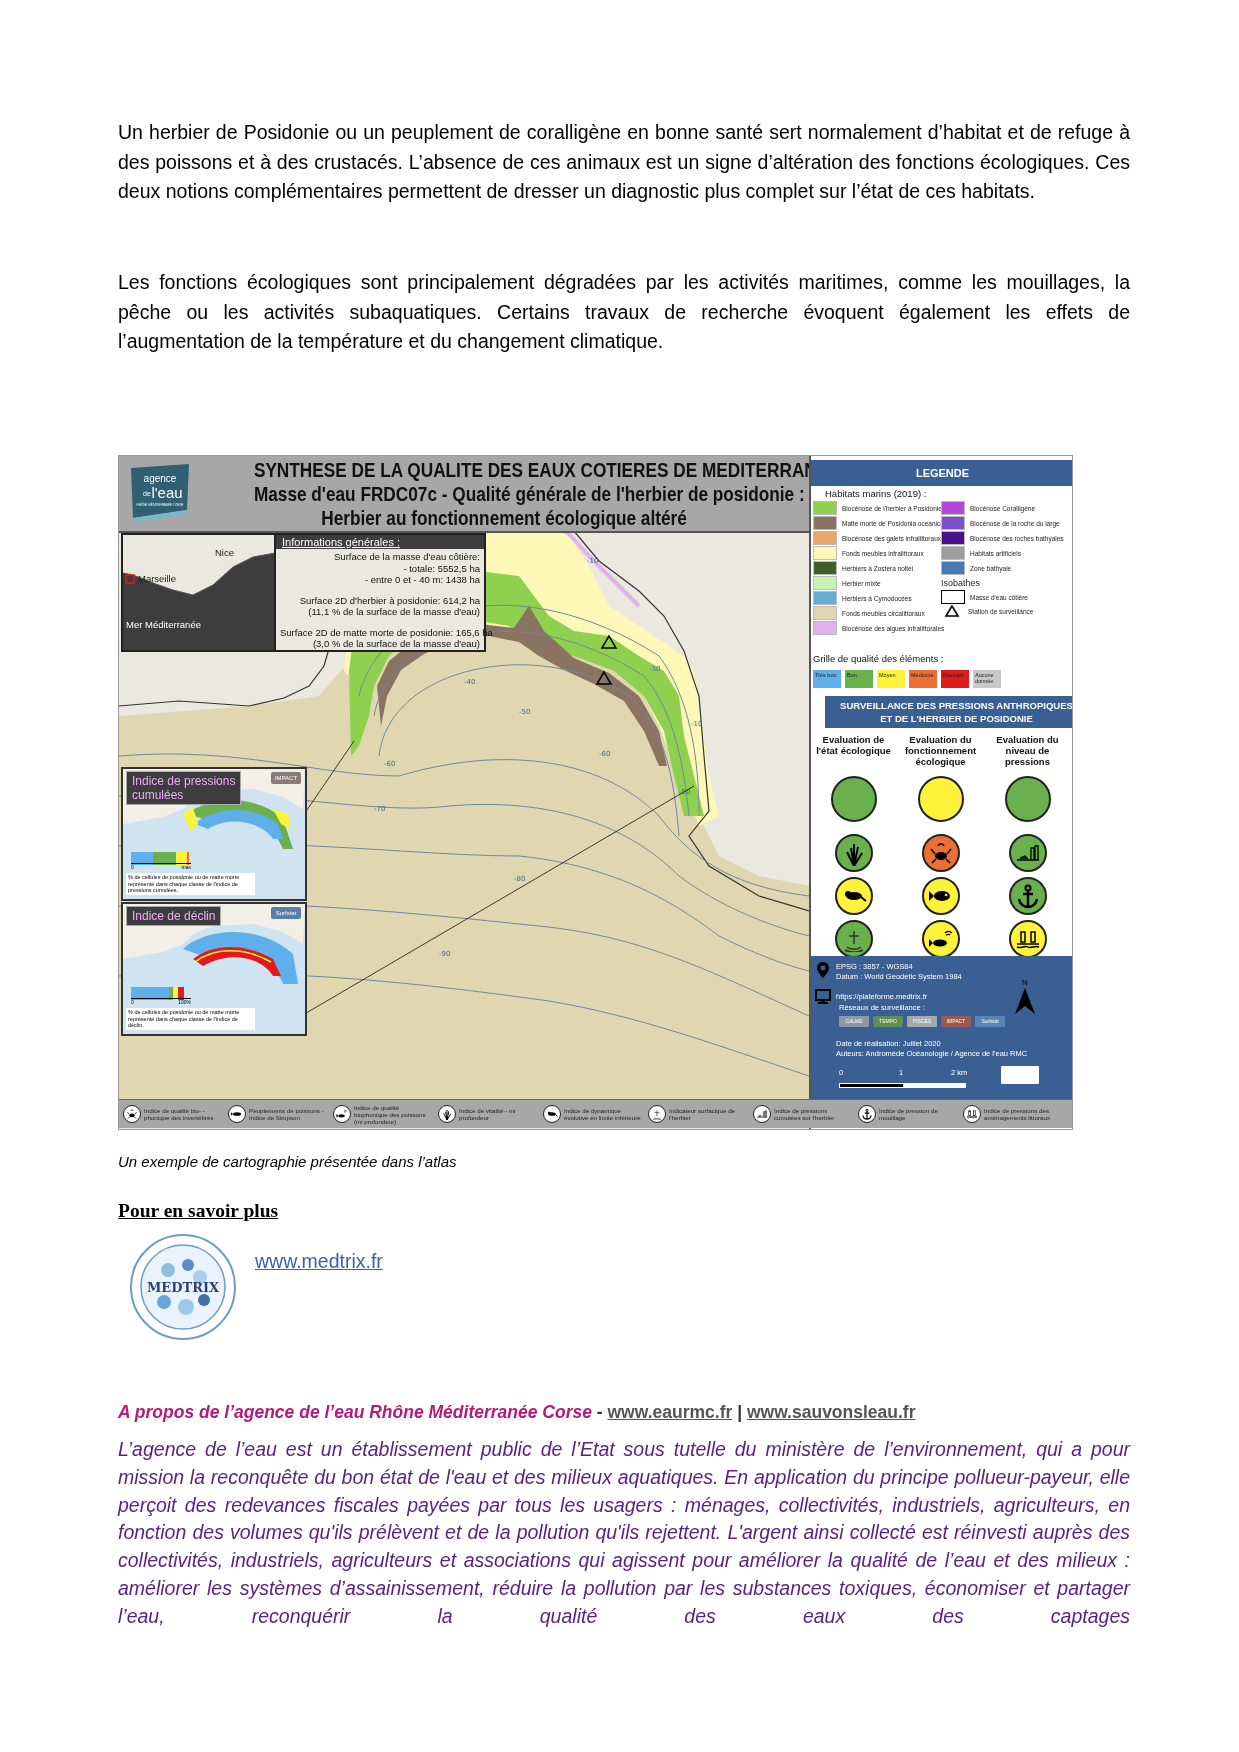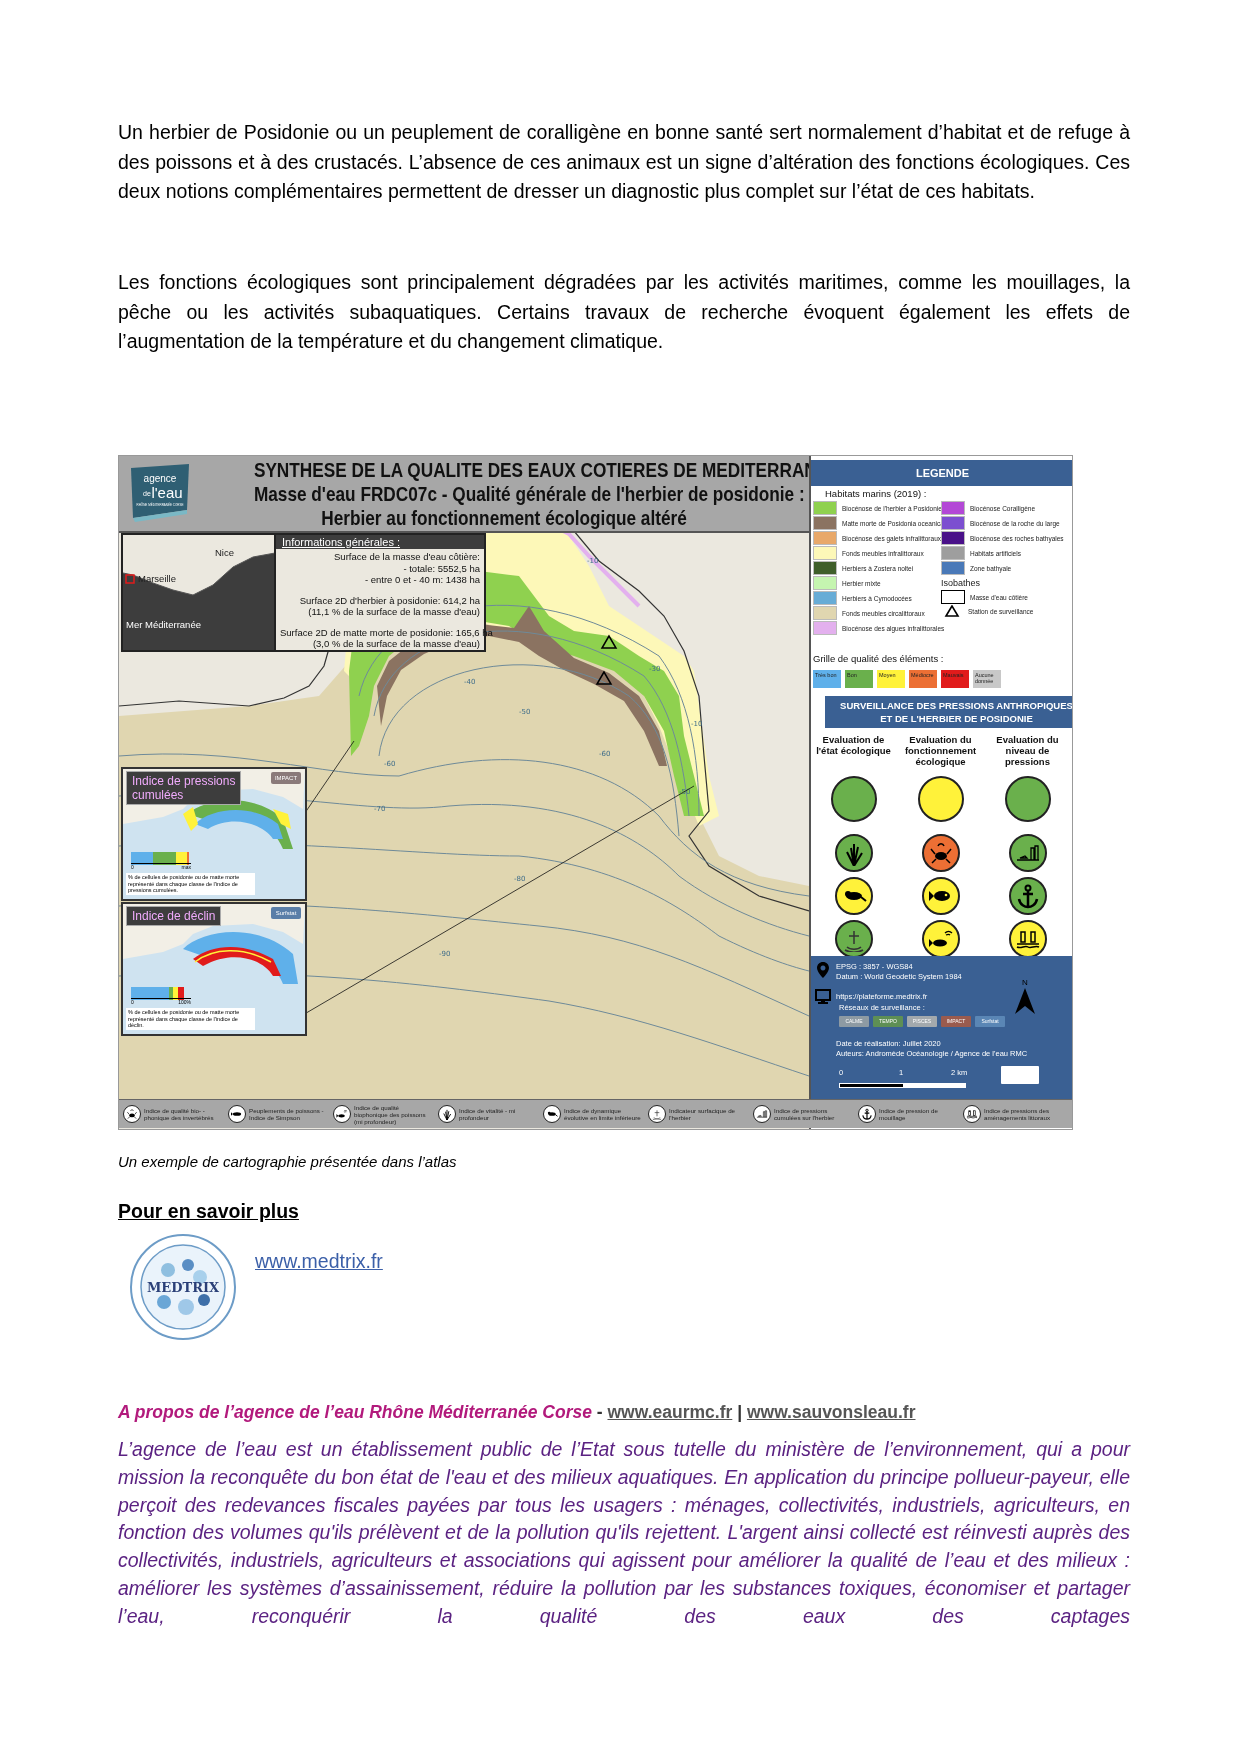--- a/index.html
+++ b/index.html
@@ -63,21 +63,21 @@
   .scale-lbl{position:absolute;top:112px;font-size:7.5px;}
   #andromede-logo{position:absolute;left:190px;top:110px;width:38px;height:18px;background:#fff;border-radius:1px;}
 
   
   #icon-legend{position:absolute;left:0;top:643px;width:953px;height:28px;background:#a7a7a7;border-top:1px solid #666;display:flex;align-items:center;}
   .il-item{display:flex;align-items:center;font-size:6.2px;line-height:7px;color:#222;margin-left:4px;width:101px;}
   .il-icon{width:16px;height:16px;border-radius:50%;border:1px solid #222;background:#fff;margin-right:3px;flex:none;display:flex;align-items:center;justify-content:center;font-size:9px;}
 
   
   #caption{position:absolute;left:118px;top:1153px;font-size:15px;font-style:italic;}
-  #more-title{position:absolute;left:118px;top:1200px;font-size:19.5px;font-weight:bold;text-decoration:underline;}
+  #more-title{position:absolute;left:118px;top:1200px;font-size:19.5px;font-weight:bold;text-decoration:underline;font-family:Liberation Serif, serif;}
   #medtrix-logo{position:absolute;left:128px;top:1232px;width:110px;height:110px;}
   #medtrix-link{position:absolute;left:255px;top:1250px;font-size:19.5px;color:#3b5fa8;text-decoration:underline;text-decoration-color:#3b5fa8;}
   #agency-heading{position:absolute;left:118px;top:1402px;font-size:17.5px;font-weight:bold;white-space:nowrap;}
   #agency-heading .h-pink{color:#b21a7c;font-style:italic;}
   #agency-heading .h-sep{color:#333;}
   #agency-heading a{color:#555;text-decoration:underline;}
   #agency-para{position:absolute;left:118px;top:1436px;width:1012px;font-size:19.5px;line-height:27.8px;font-style:italic;color:#5b2282;text-align:justify;text-align-last:justify;}
 </style>
 </head>
 <body>

